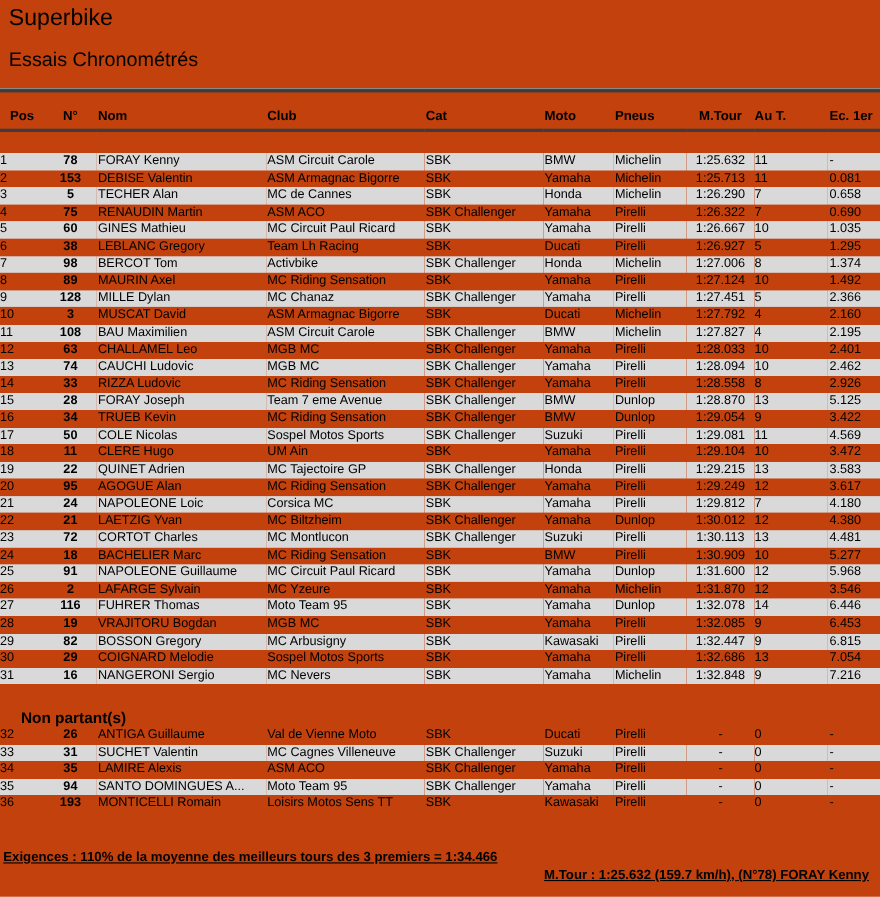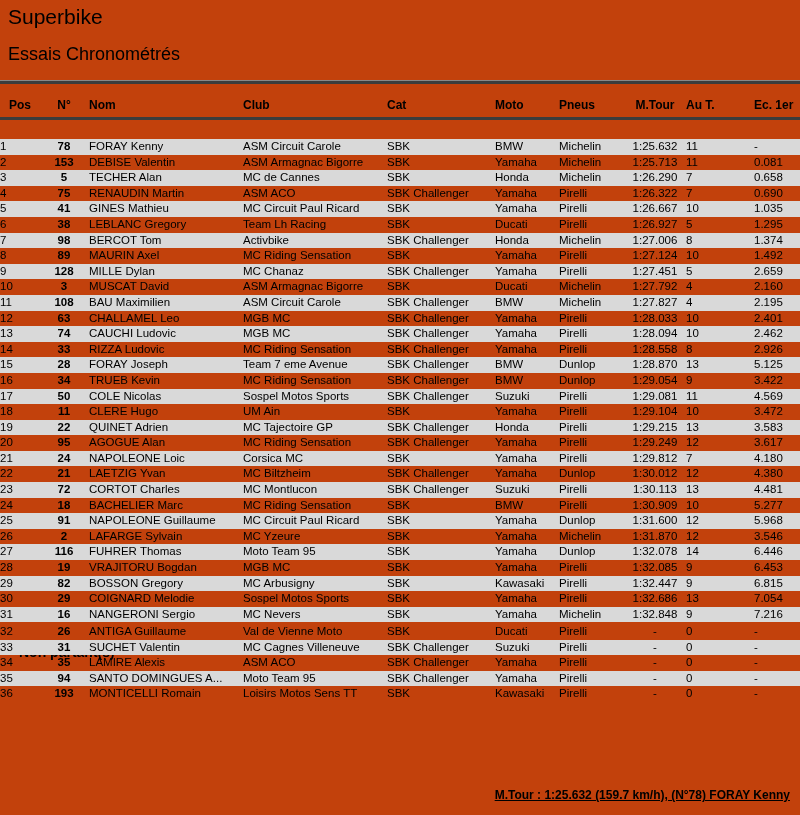--- a/index.html
+++ b/index.html
@@ -10,21 +10,21 @@
   }
   .page{position:relative;width:800px;height:815px;overflow:hidden;background:#c2410c;}
   .title{position:absolute;left:8px;top:5px;font-size:21px;font-weight:400;}
   .subtitle{position:absolute;left:8px;top:44px;font-size:18px;font-weight:400;}
   .top-rule{position:absolute;left:0;top:80px;width:800px;height:3px;background:var(--rule);border-top:1px solid #888;}
   table{border-collapse:collapse;table-layout:fixed;width:800px;}
   .hdr{position:absolute;left:0;top:98px;width:800px;}
   .hdr table{border-bottom:3px solid var(--rule);}
   th{font-size:12px;font-weight:bold;vertical-align:bottom;padding:0 0 5px 0;white-space:nowrap;overflow:hidden;}
   .body-tbl{position:absolute;left:0;top:139px;}
-  .np-tbl{position:absolute;left:0;top:624px;padding-left:13px;}
+  .np-tbl{position:absolute;left:0;top:661px;padding-left:13px;}
   td{font-size:11.5px;height:15.6px;line-height:15.6px;padding:0;white-space:nowrap;overflow:hidden;vertical-align:middle;}
   tr.shade{background:var(--stripe);}
   .c-pos{}
   .c-num{text-align:center;font-weight:bold;}
   .c-nom,.c-club,.c-cat,.c-moto,.c-pneus{text-align:left;padding-left:1px;}
   .c-mtour{text-align:center;}
   .c-aut{text-align:left;}
   .c-ec{text-align:left;padding-left:2px;}
   .np-label{position:absolute;left:19px;top:644px;font-size:14px;font-weight:bold;}
   .foot-exigences{position:absolute;left:3px;top:772px;font-size:12px;font-weight:bold;text-decoration:underline;}
@@ -127,21 +127,21 @@
           <td class="c-club">ASM ACO</td>
           <td class="c-cat">SBK Challenger</td>
           <td class="c-moto">Yamaha</td>
           <td class="c-pneus">Pirelli</td>
           <td class="c-mtour">1:26.322</td>
           <td class="c-aut">7</td>
           <td class="c-ec">0.690</td>
         </tr>
         <tr class="shade">
           <td class="c-pos">5</td>
-          <td class="c-num">41</td>
+          <td class="c-num">60</td>
           <td class="c-nom">GINES Mathieu</td>
           <td class="c-club">MC Circuit Paul Ricard</td>
           <td class="c-cat">SBK</td>
           <td class="c-moto">Yamaha</td>
           <td class="c-pneus">Pirelli</td>
           <td class="c-mtour">1:26.667</td>
           <td class="c-aut">10</td>
           <td class="c-ec">1.035</td>
         </tr>
         <tr>
@@ -183,21 +183,21 @@
         <tr class="shade">
           <td class="c-pos">9</td>
           <td class="c-num">128</td>
           <td class="c-nom">MILLE Dylan</td>
           <td class="c-club">MC Chanaz</td>
           <td class="c-cat">SBK Challenger</td>
           <td class="c-moto">Yamaha</td>
           <td class="c-pneus">Pirelli</td>
           <td class="c-mtour">1:27.451</td>
           <td class="c-aut">5</td>
-          <td class="c-ec">2.659</td>
+          <td class="c-ec">2.366</td>
         </tr>
         <tr>
           <td class="c-pos">10</td>
           <td class="c-num">3</td>
           <td class="c-nom">MUSCAT David</td>
           <td class="c-club">ASM Armagnac Bigorre</td>
           <td class="c-cat">SBK</td>
           <td class="c-moto">Ducati</td>
           <td class="c-pneus">Michelin</td>
           <td class="c-mtour">1:27.792</td>
@@ -531,15 +531,16 @@
           <td class="c-cat">SBK</td>
           <td class="c-moto">Kawasaki</td>
           <td class="c-pneus">Pirelli</td>
           <td class="c-mtour">-</td>
           <td class="c-aut">0</td>
           <td class="c-ec">-</td>
         </tr>
       </tbody>
   </table>
 
+  <div class="foot-exigences">Exigences : 110% de la moyenne des meilleurs tours des 3 premiers = 1:34.466</div>
   <div class="foot-mtour">M.Tour : 1:25.632 (159.7 km/h), (N°78) FORAY Kenny</div>
 
 </div>
 
 </body></html>

